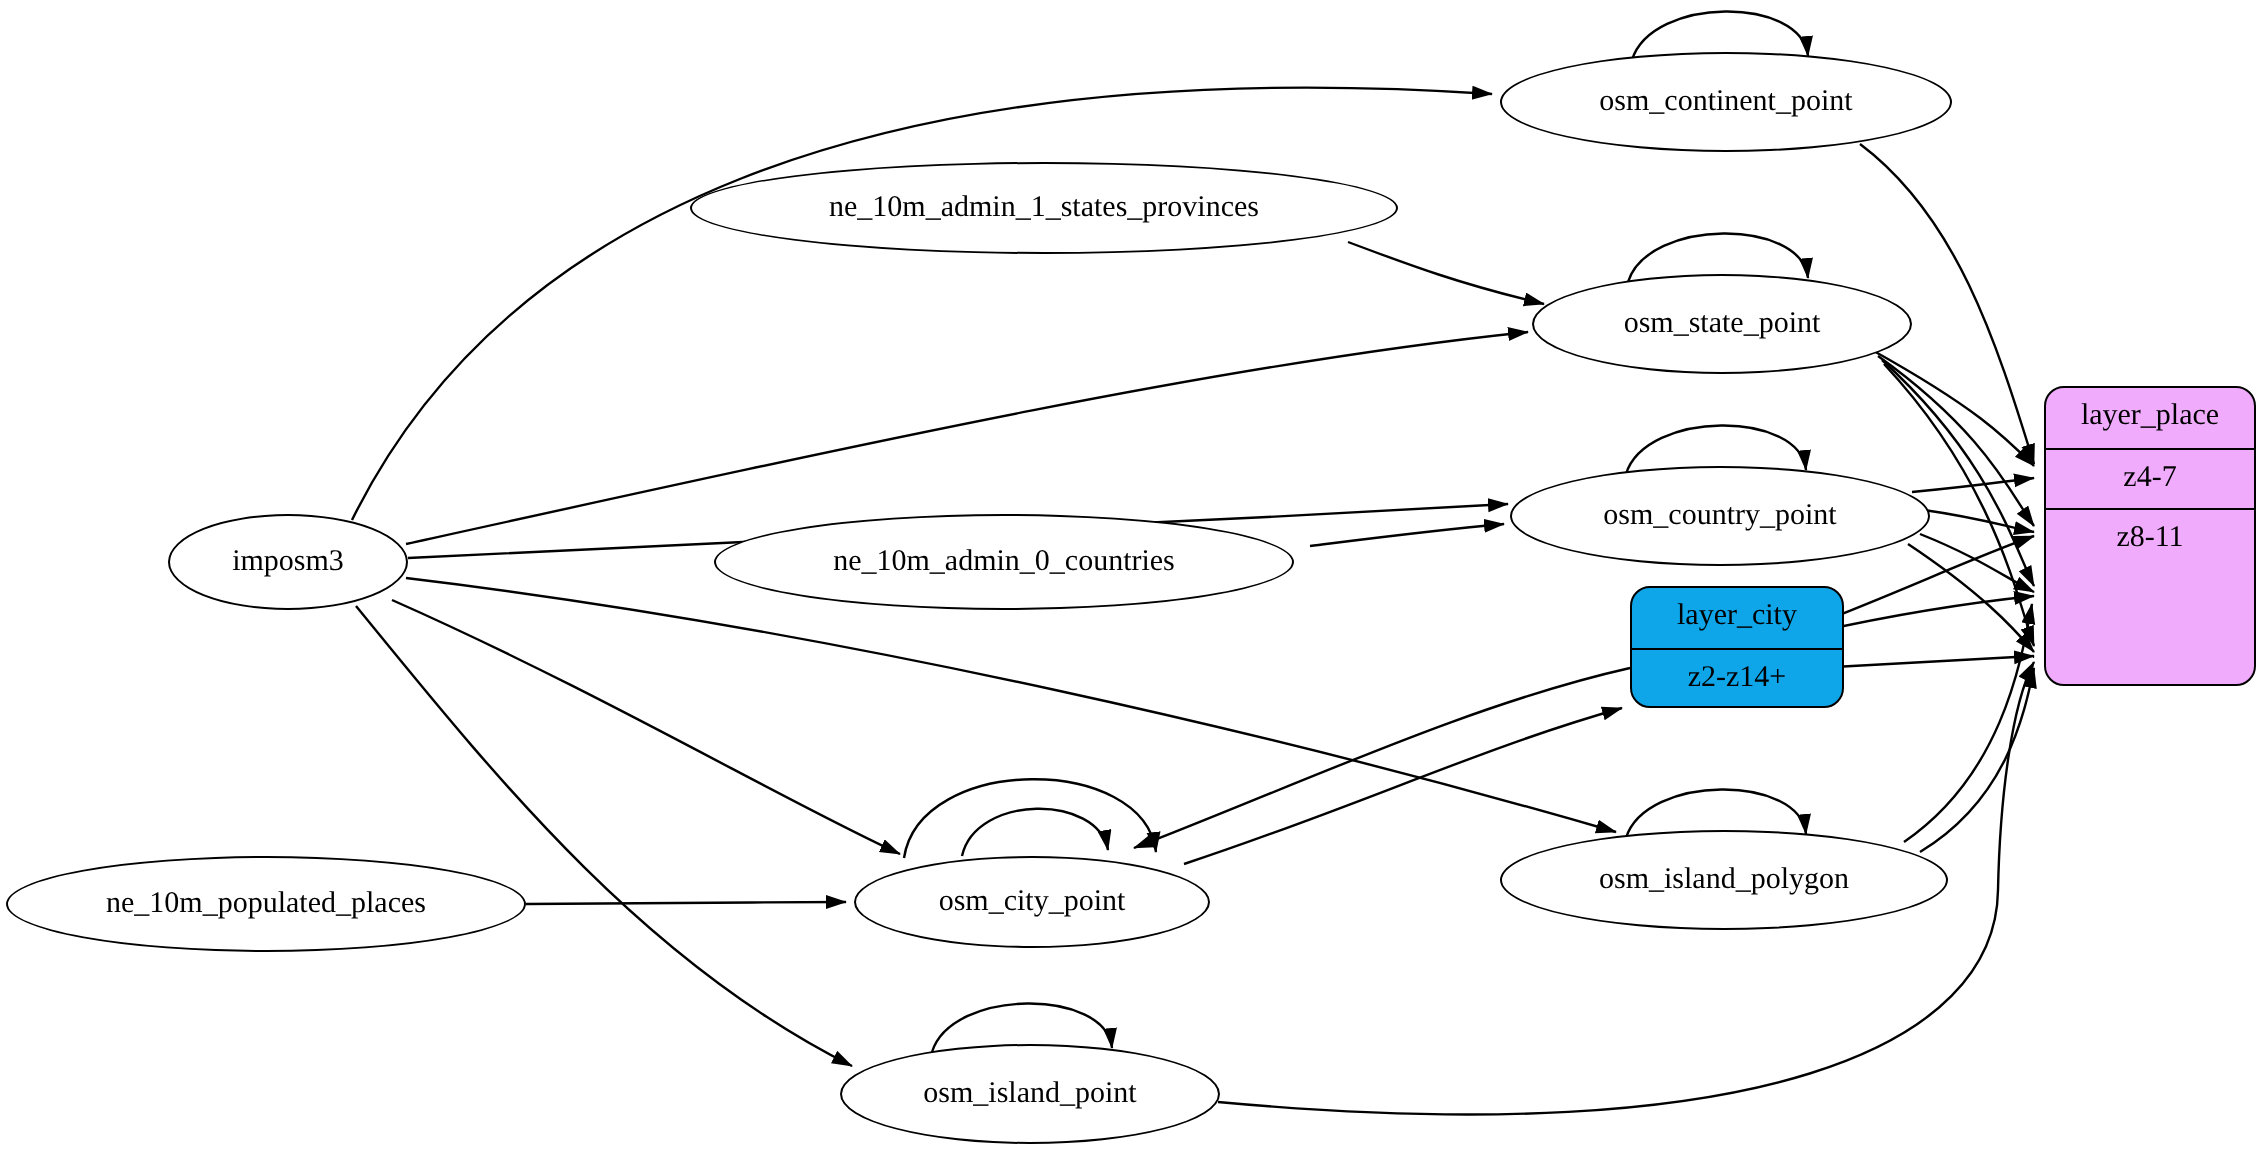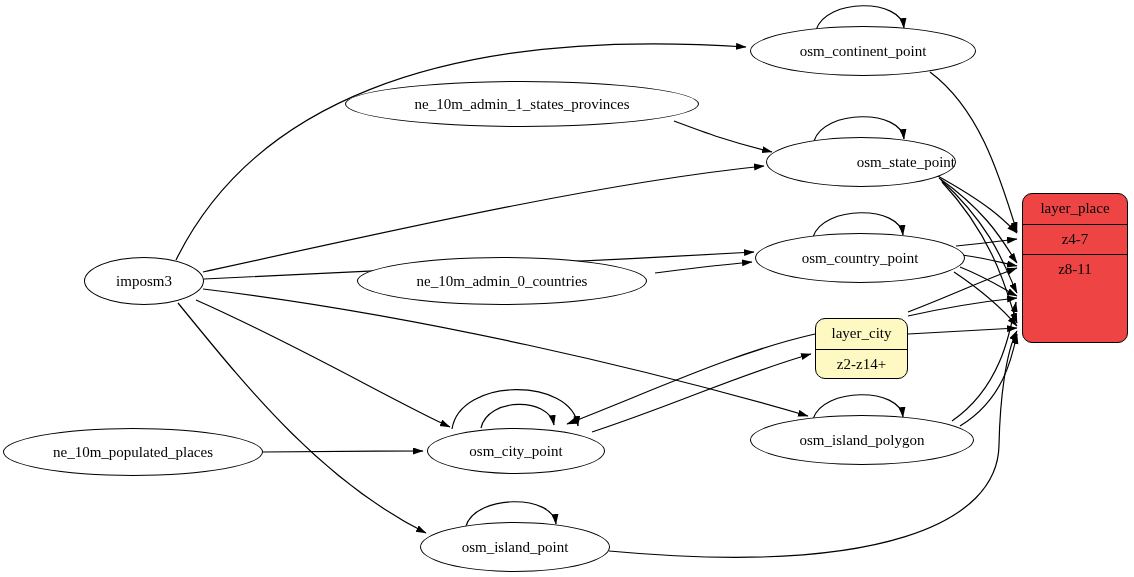--- a/index.html
+++ b/index.html
@@ -87,44 +87,44 @@
   </div>
 
   <div class="ellipse" style="left:3px;top:428px;width:260px;height:48px;">
     <span>ne_10m_populated_places</span>
   </div>
 
   <div class="ellipse" style="left:750px;top:26px;width:226px;height:50px;align-items:center;">
     <span>osm_continent_point</span>
   </div>
 
-  <div class="ellipse" style="left:766px;top:137px;width:190px;height:50px;justify-content:flex-end;">
+  <div class="ellipse" style="left:766px;top:137px;width:190px;height:50px;">
     <span>osm_state_point</span>
   </div>
 
   <div class="ellipse" style="left:755px;top:233px;width:210px;height:50px;">
     <span>osm_country_point</span>
   </div>
 
   <div class="ellipse" style="left:427px;top:428px;width:178px;height:46px;">
     <span>osm_city_point</span>
   </div>
 
   <div class="ellipse" style="left:420px;top:522px;width:190px;height:50px;">
     <span>osm_island_point</span>
   </div>
 
   <div class="ellipse" style="left:750px;top:415px;width:224px;height:50px;">
     <span>osm_island_polygon</span>
   </div>
 
-  <div class="record" style="left: 815px; top: 318px; width: 93px; height: 61px; background: #fef9c3;">
+  <div class="record" style="left: 815px; top: 293px; width: 107px; height: 61px; background: #0ea5e9;">
     <div class="row">layer_city</div>
     <div class="row">z2-z14+</div>
   </div>
 
-  <div class="record" style="left: 1022px; top: 193px; width: 106px; height: 150px; background: #ef4444;">
+  <div class="record" style="left: 1022px; top: 193px; width: 106px; height: 150px; background: #f0abfc;">
     <div class="row">layer_place</div>
     <div class="row">z4-7</div>
     <div class="row">z8-11</div>
   </div>
 
 </div>
 
 </body></html>

